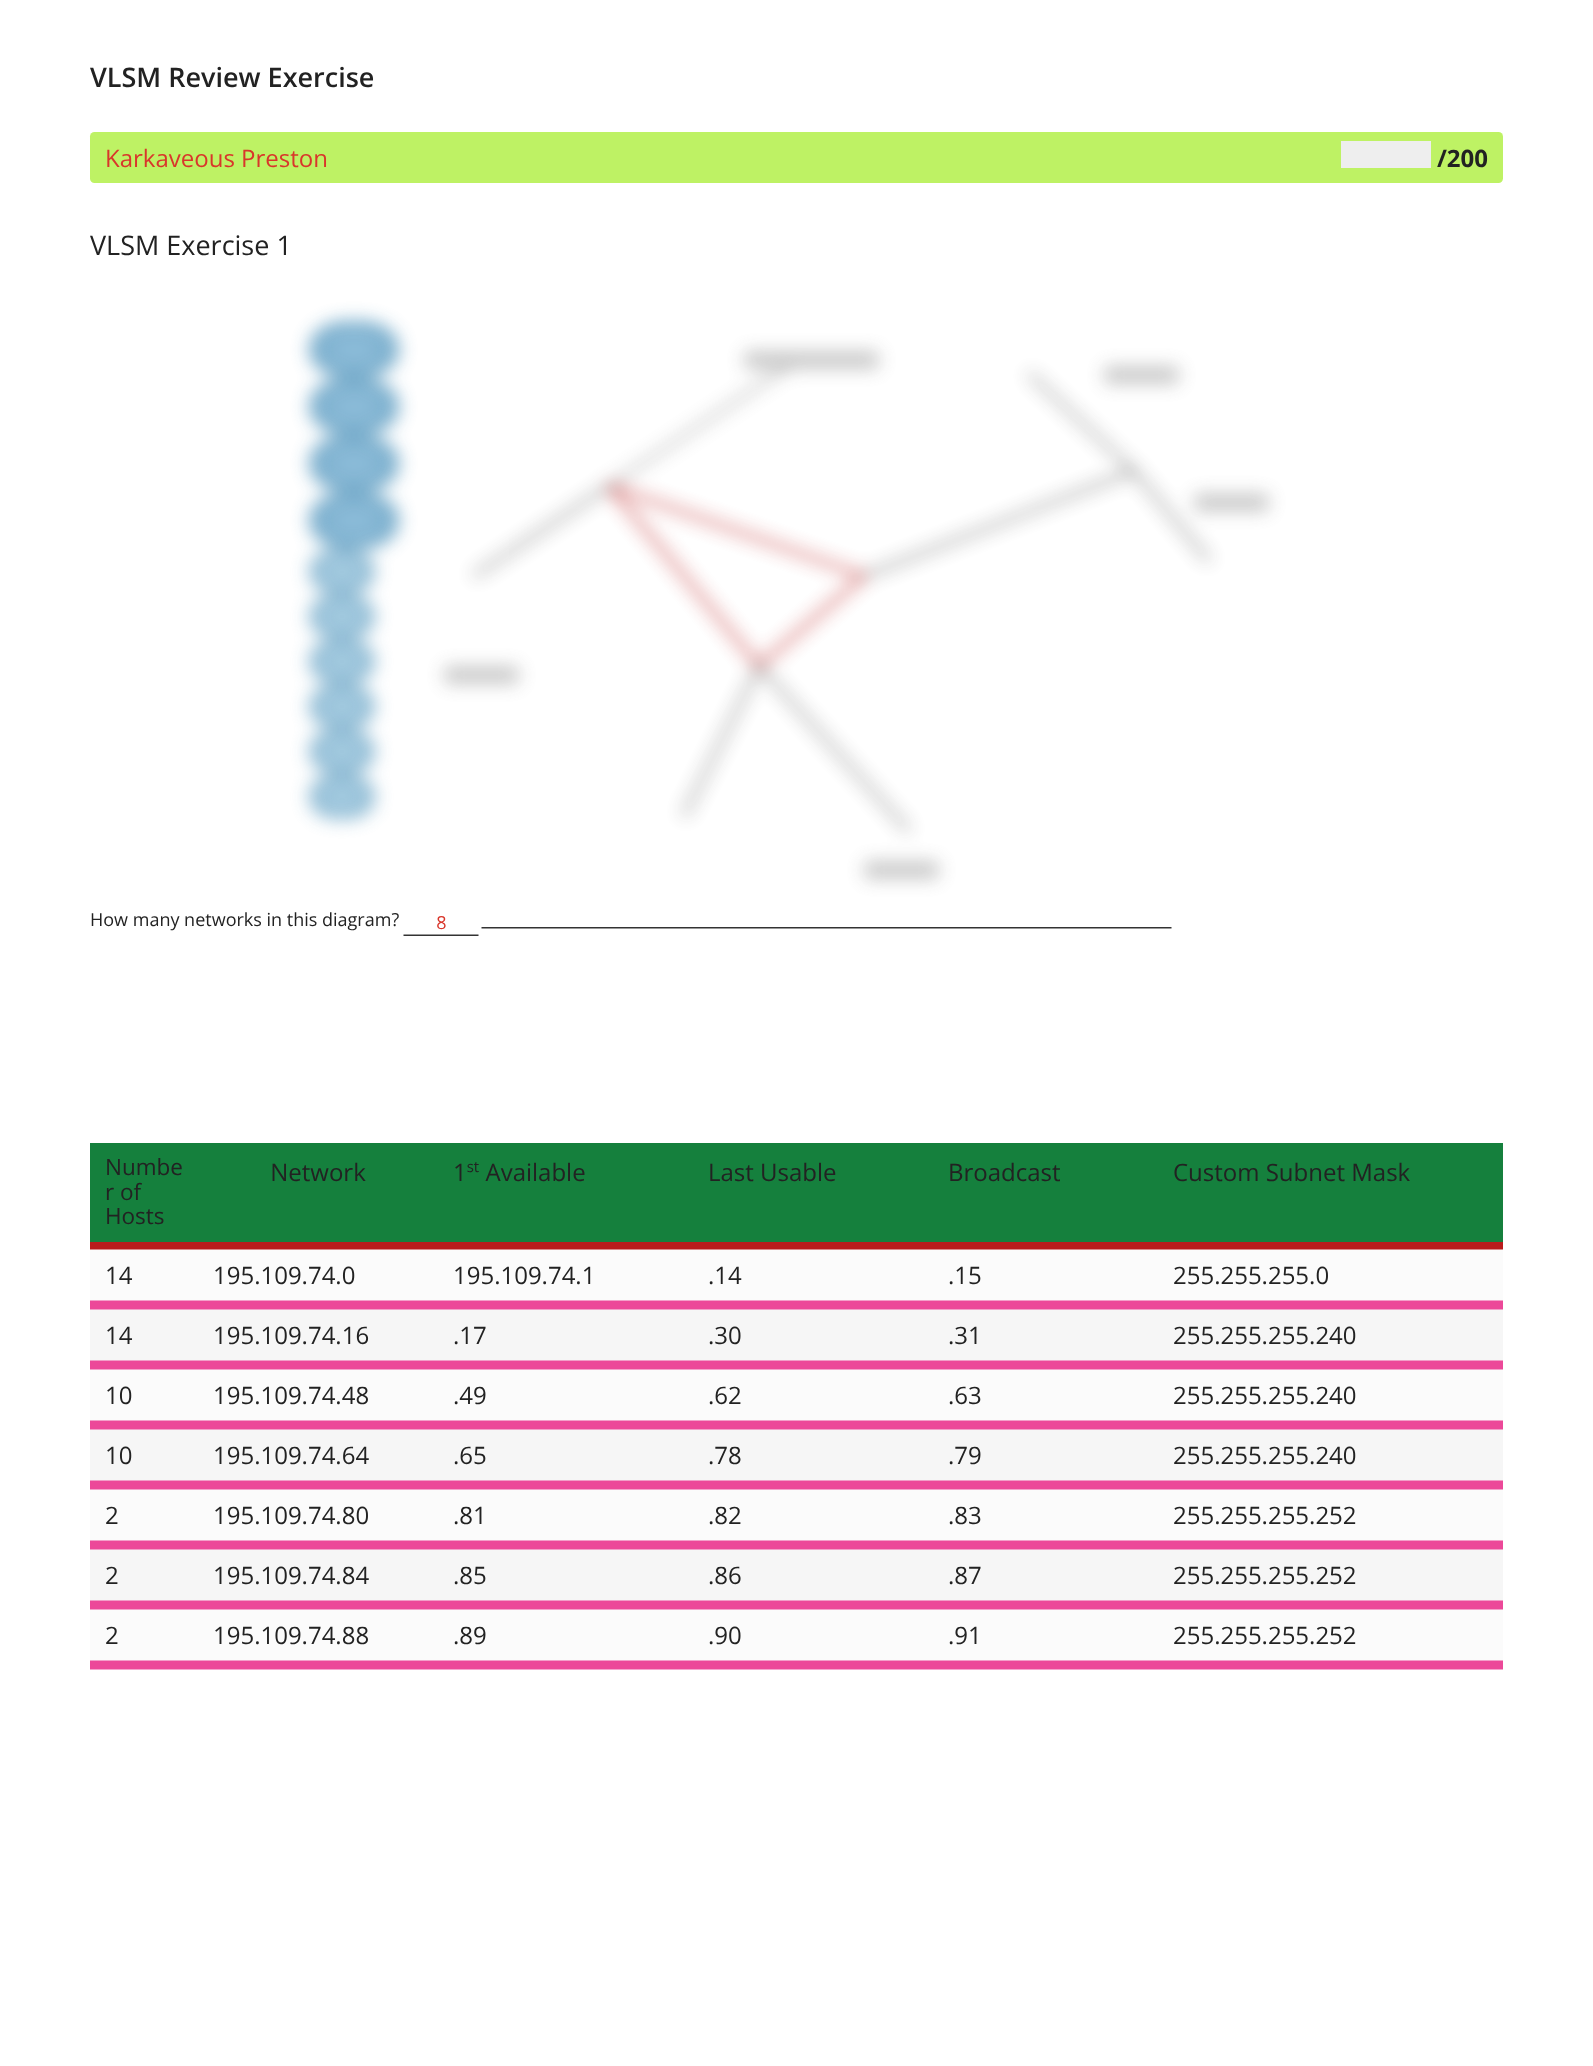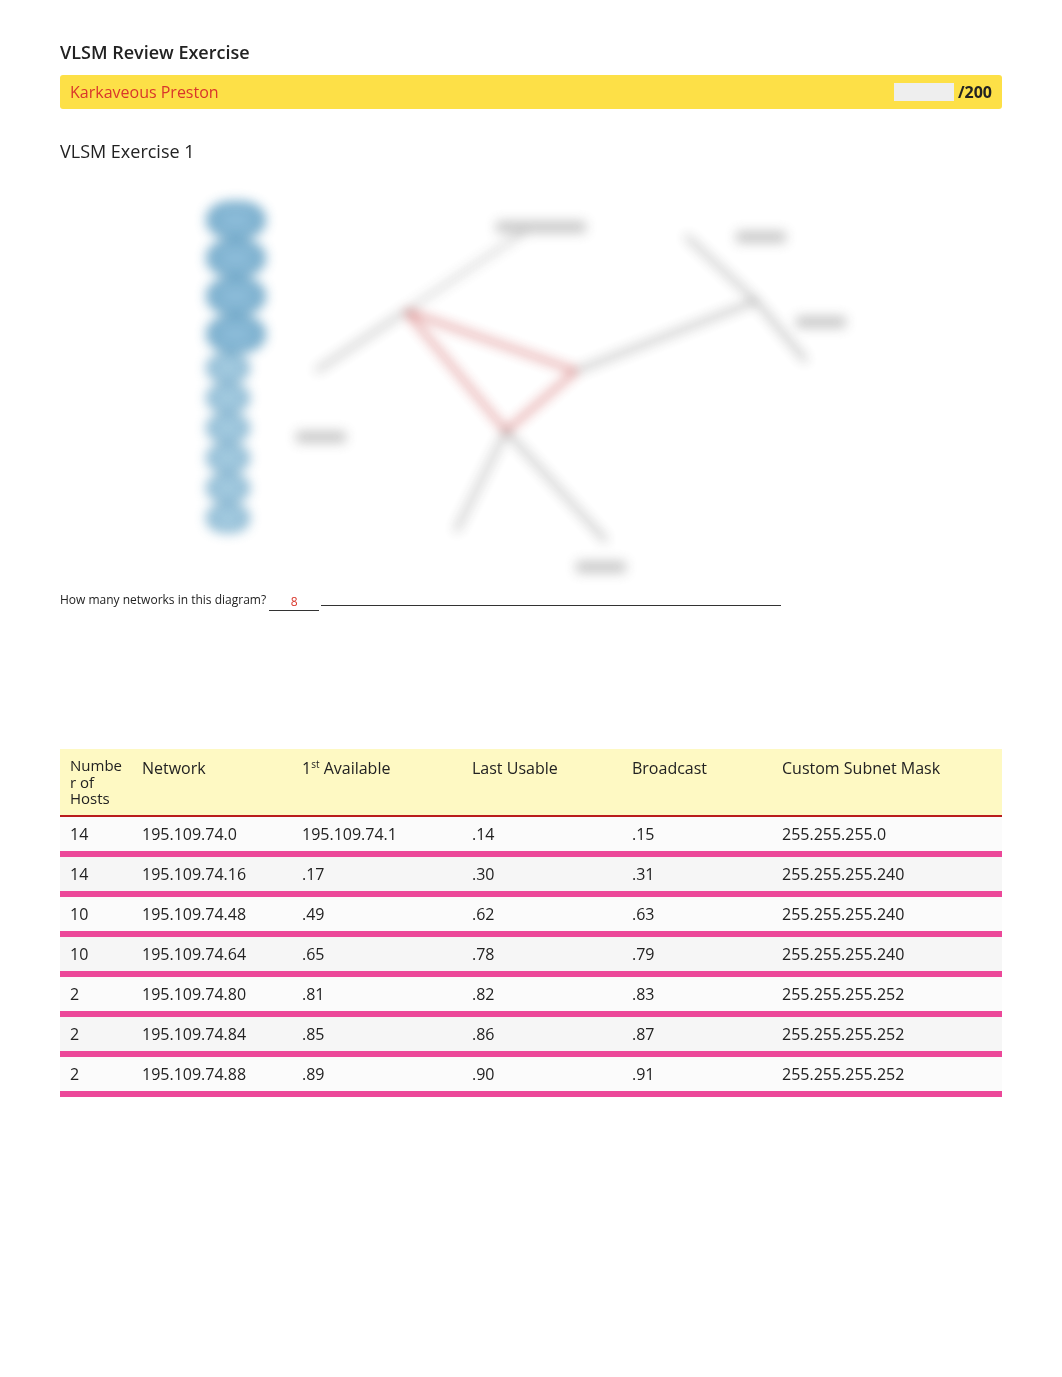--- a/index.html
+++ b/index.html
@@ -6,26 +6,25 @@
     body {
       font-family: 'Segoe UI', 'Open Sans', Arial, sans-serif;
       background: #fff;
       width: 1062px;
       padding: 40px 60px;
       color: #222;
     }
     .title {
       font-size: 18px;
       font-weight: 600;
-      margin-bottom: 11px;
+      margin-bottom: 24px;
     }
     .name-row {
       display: flex;
-      align-items: center;
-      background: #fde047;
+      background: #bef264;
       padding: 6px 10px;
       border-radius: 3px;
       margin-bottom: 30px;
     }
     .name-field {
       flex: 1;
       color: #d9362b;
       font-size: 16px;
       font-weight: 500;
     }
@@ -101,34 +100,34 @@
     }
     table {
       width: 100%;
       border-collapse: collapse;
       font-size: 16px;
     }
     thead th {
       text-align: left;
       font-weight: 500;
       padding: 8px 10px;
-      background: #fef9c3;
+      background: #15803d;
       vertical-align: top;
-      border-bottom: 2px solid #b91c1c;
+      border-bottom: 5px solid #b91c1c;
     }
     tbody td {
       padding: 6px 10px;
       background: #fbfbfb;
       border-bottom: 6px solid #ec4899;
     }
     tbody tr:nth-child(even) td {
       background: #f6f6f6;
     }
     th.col-hosts { width: 70px; line-height: 1.1; font-size: 15px;}
-    th.col-net { width: 160px; }
+    th.col-net { width: 160px; text-align: center; }
     th.col-first { width: 170px; }
     th.col-last { width: 160px; }
     th.col-bcast { width: 150px; }
     th.col-mask { }
     sup { font-size: 10px; }
   </style>
 </head>
 <body>
 
 <div class="title">VLSM Review Exercise</div>

